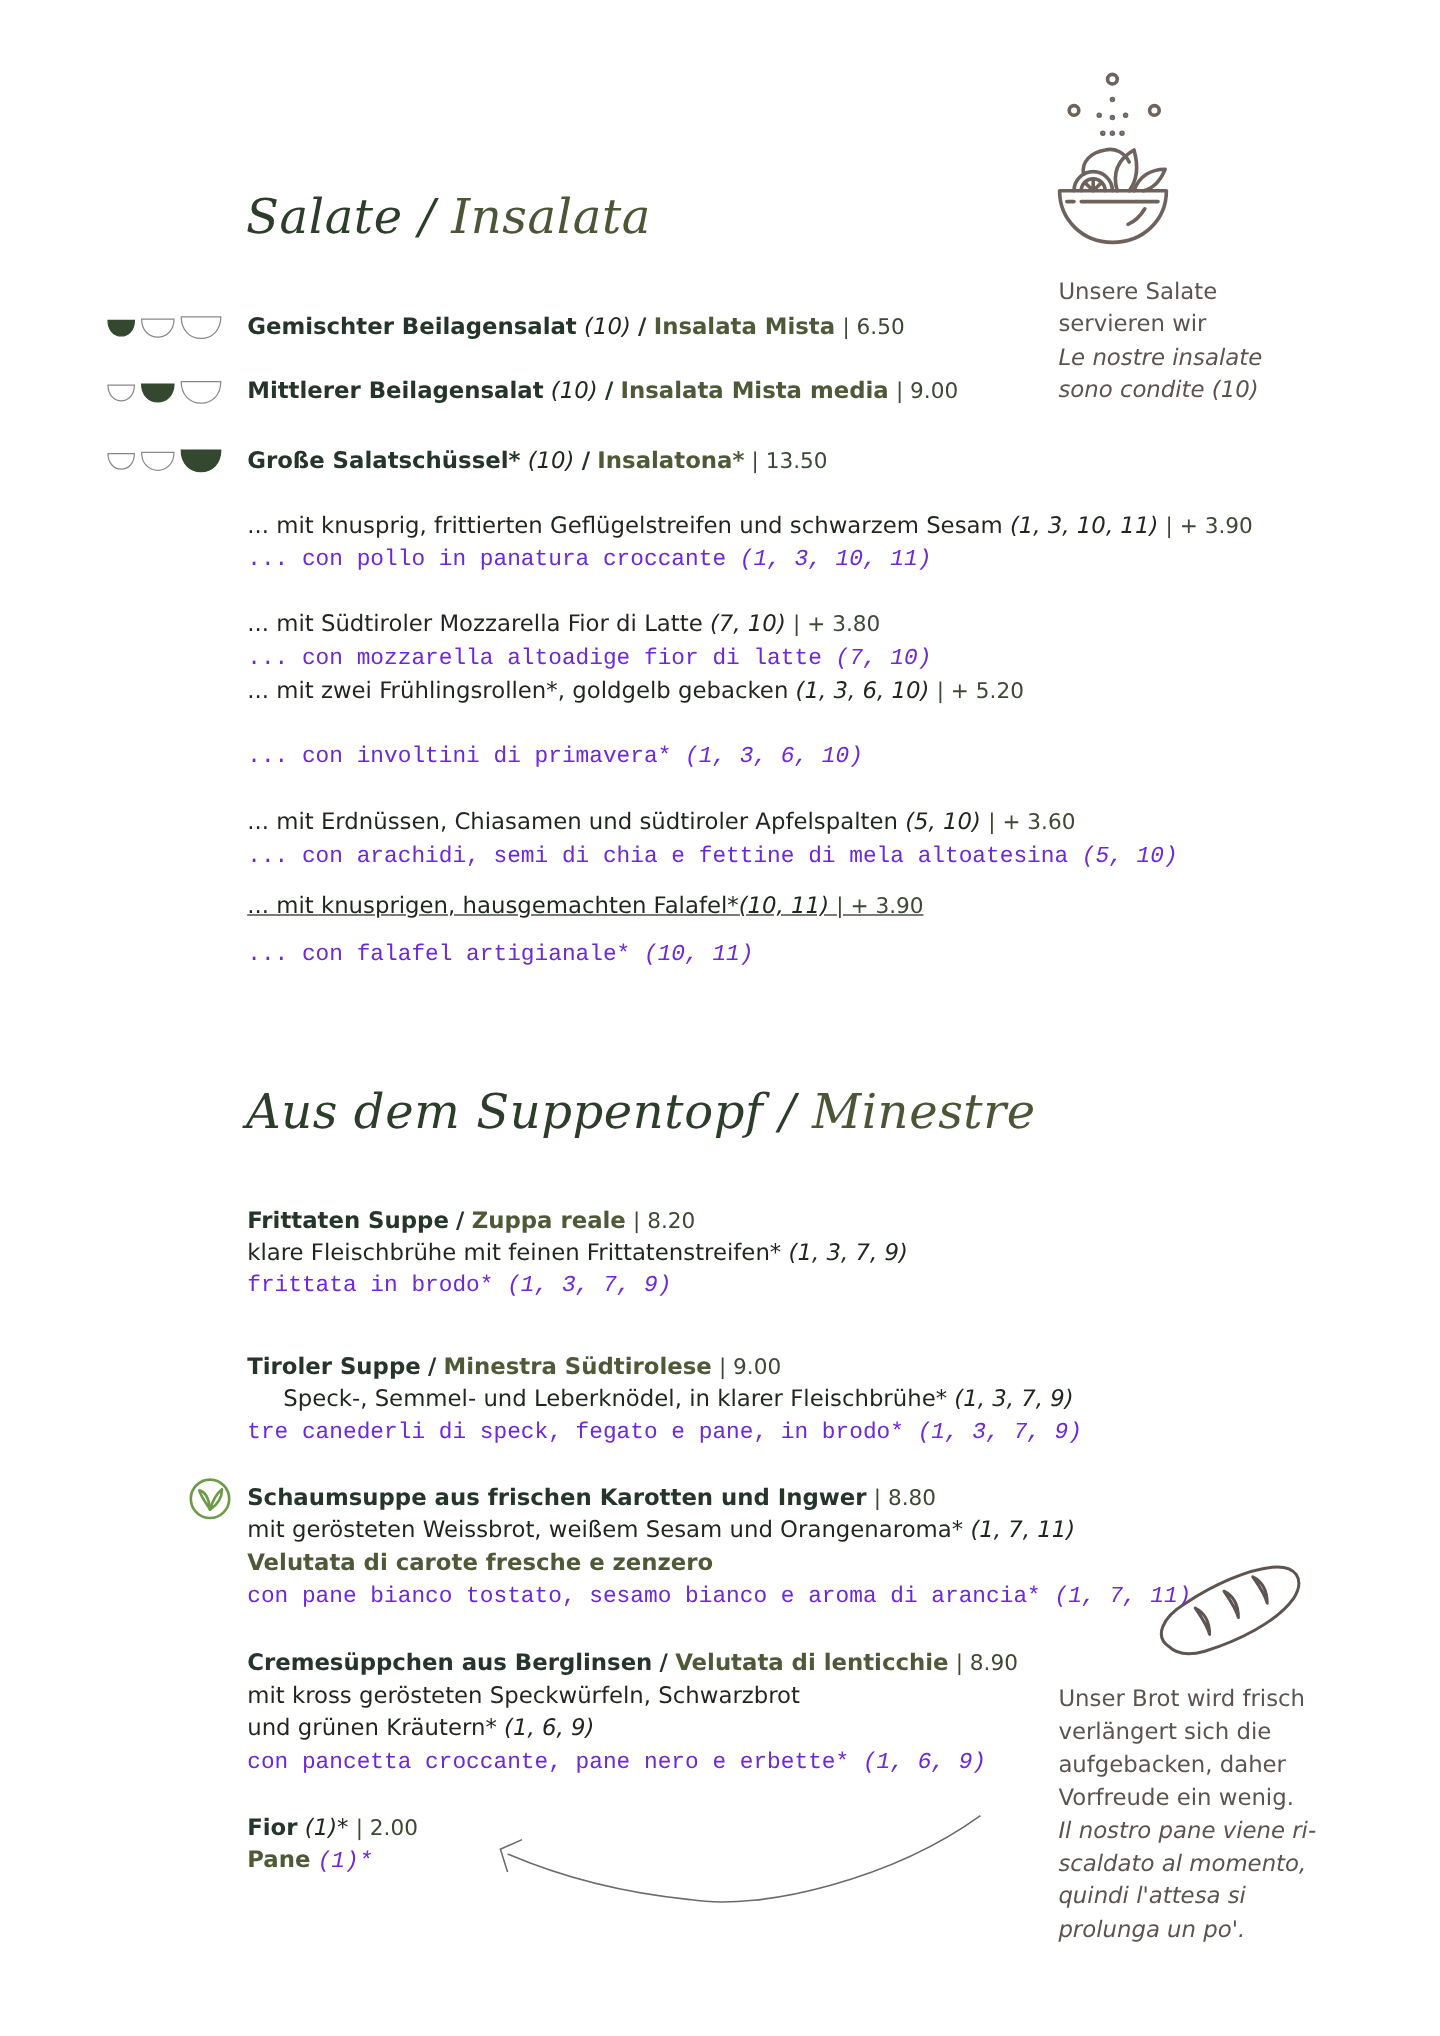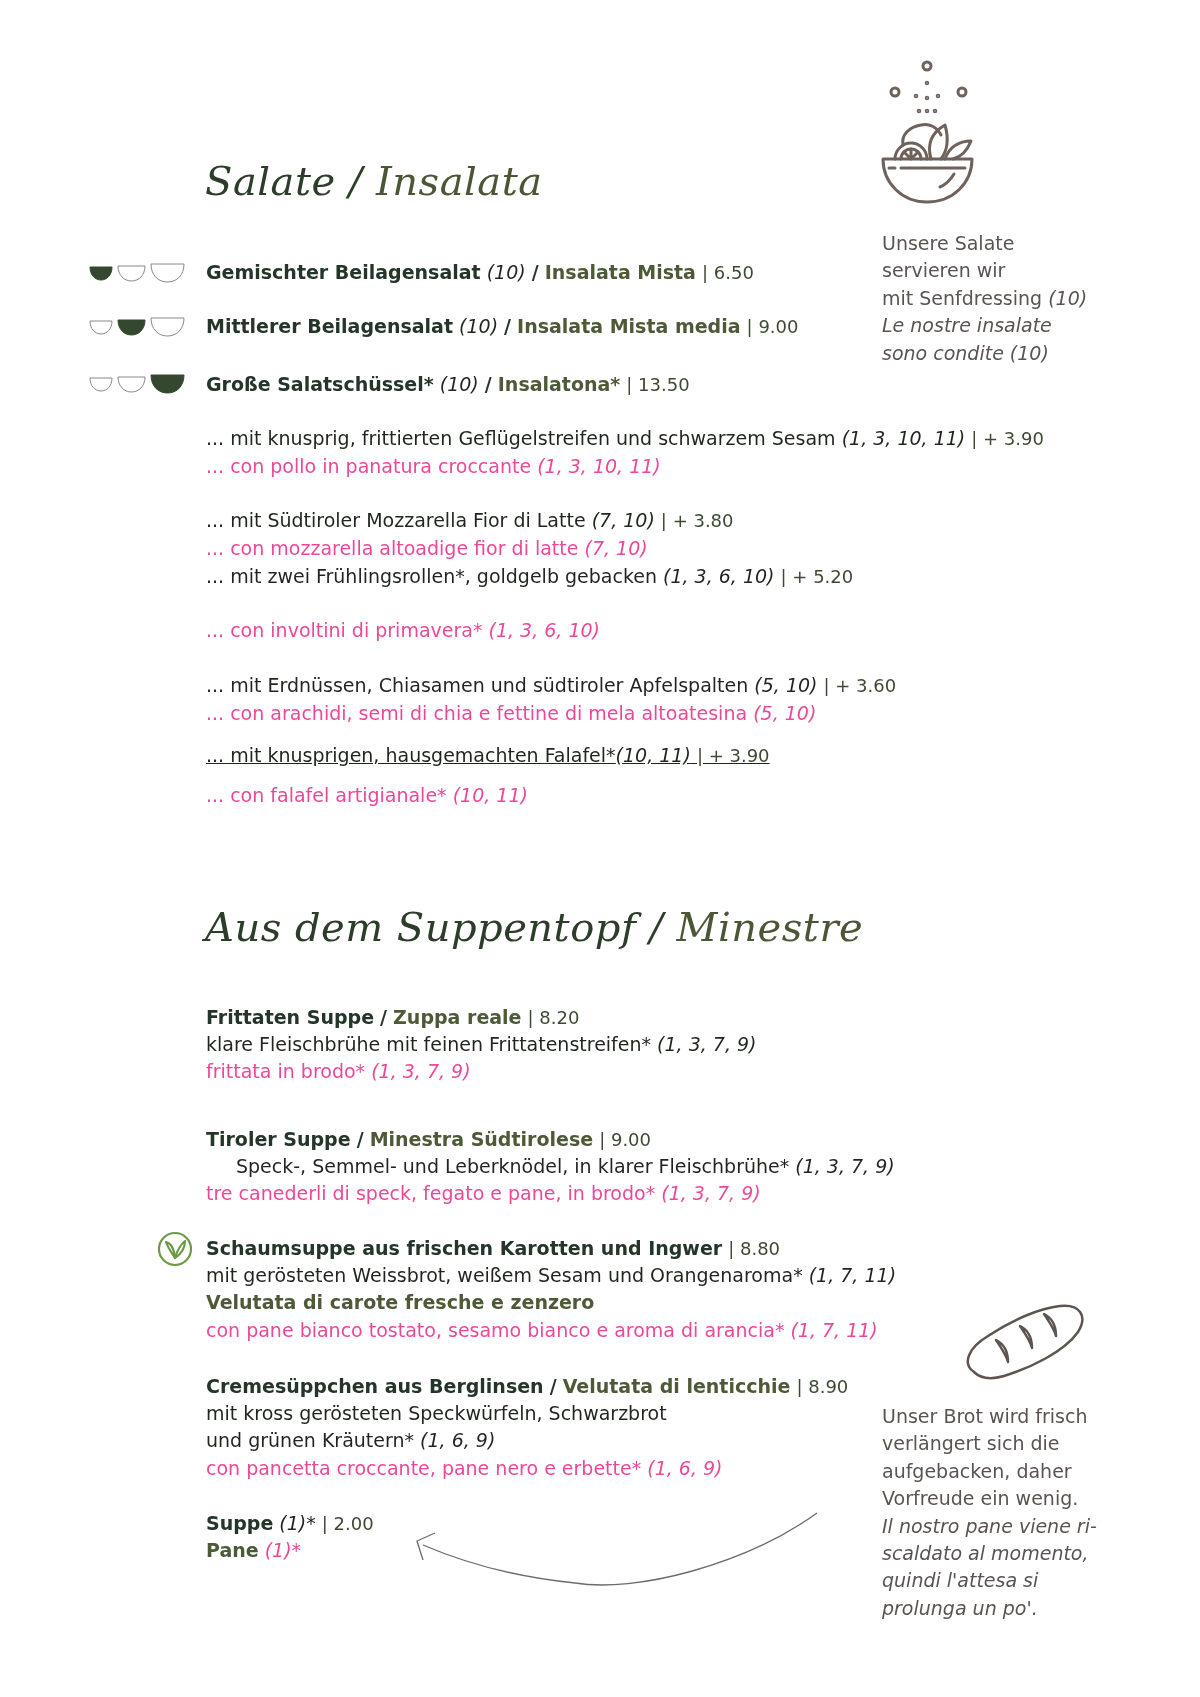--- a/index.html
+++ b/index.html
@@ -3,21 +3,21 @@
 <meta charset="utf-8">
 <style>
   html, body { margin:0; padding:0; background:#ffffff; }
   body { width:1200px; height:1697px; position:relative; overflow:hidden;
          font-family:"DejaVu Sans", sans-serif; }
   .abs { position:absolute; }
   .script { font-family:"DejaVu Serif", serif; font-style:italic; font-size:40px; color:#2c3d2a; letter-spacing:0.5px; white-space:nowrap; }
   .script .it { color:#4a5636; }
   .line { position:absolute; left:206px; font-size:19px; white-space:nowrap; line-height:22px; }
   .de { color:#1f261e; }
-  .itl { color:#ec4899; }
+  .itl { color:#6d28d9;font-family:Liberation Mono, monospace; }
   .b-de { font-weight:bold; color:#25352a; }
   .b-it { font-weight:bold; color:#4e5a37; }
   .alg { font-style:italic; }
   .price { font-weight:normal; color:#3d4a33; font-size:18px; }
   .note { position:absolute; left:882px; font-size:19px; line-height:27.4px; color:#5b5350; width:300px; }
   .note .it { font-style:italic; }
   .bowls { position:absolute; left:88px; width:100px; height:22px; }
 </style>
 </head>
 <body>
@@ -148,21 +148,20 @@
   </div>
   <div class="line itl" style="top:784px;">
     <span>... con falafel artigianale*</span>
     <span class="alg">(10, 11)</span>
   </div>
 </div>
 
 <div class="note" style="top:230px;">
   <div>Unsere Salate</div>
   <div>servieren wir</div>
-  <div><span>mit Senfdressing</span> <span class="it">(10)</span></div>
   <div class="it">Le nostre insalate</div>
   <div class="it">sono condite (10)</div>
 </div>
 
 <div class="abs script" style="left:205px; top:904px;">
   <span>Aus dem Suppentopf</span><span> / </span><span class="it">Minestre</span>
 </div>
 
 <div>
   <div class="line" style="top:1006px;">
@@ -236,21 +235,21 @@
     <span class="alg">(1, 6, 9)</span>
   </div>
   <div class="line itl" style="top:1457px;">
     <span>con pancetta croccante, pane nero e erbette*</span>
     <span class="alg">(1, 6, 9)</span>
   </div>
 </div>
 
 <div>
   <div class="line" style="top:1512px;">
-    <span class="b-de">Suppe</span>
+    <span class="b-de">Fior</span>
     <span class="alg de">(1)*</span>
     <span class="price">| 2.00</span>
   </div>
   <div class="line" style="top:1539px;">
     <span class="b-it">Pane</span>
     <span class="alg itl">(1)*</span>
   </div>
 </div>
 
 <svg class="abs" style="left:405px; top:1505px;" width="420" height="90" viewBox="0 0 420 90" fill="none" stroke="#6b6b6b" stroke-width="1.3">

